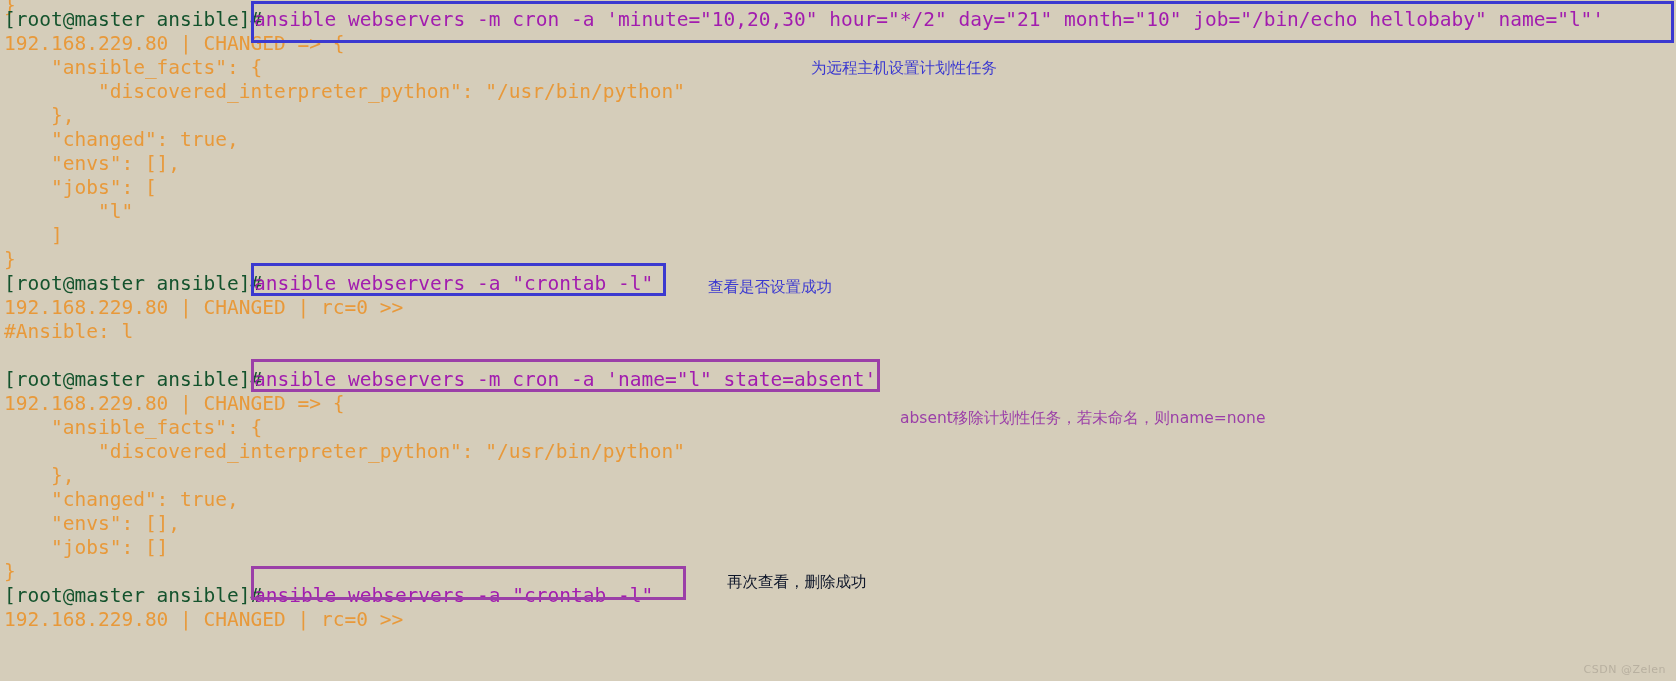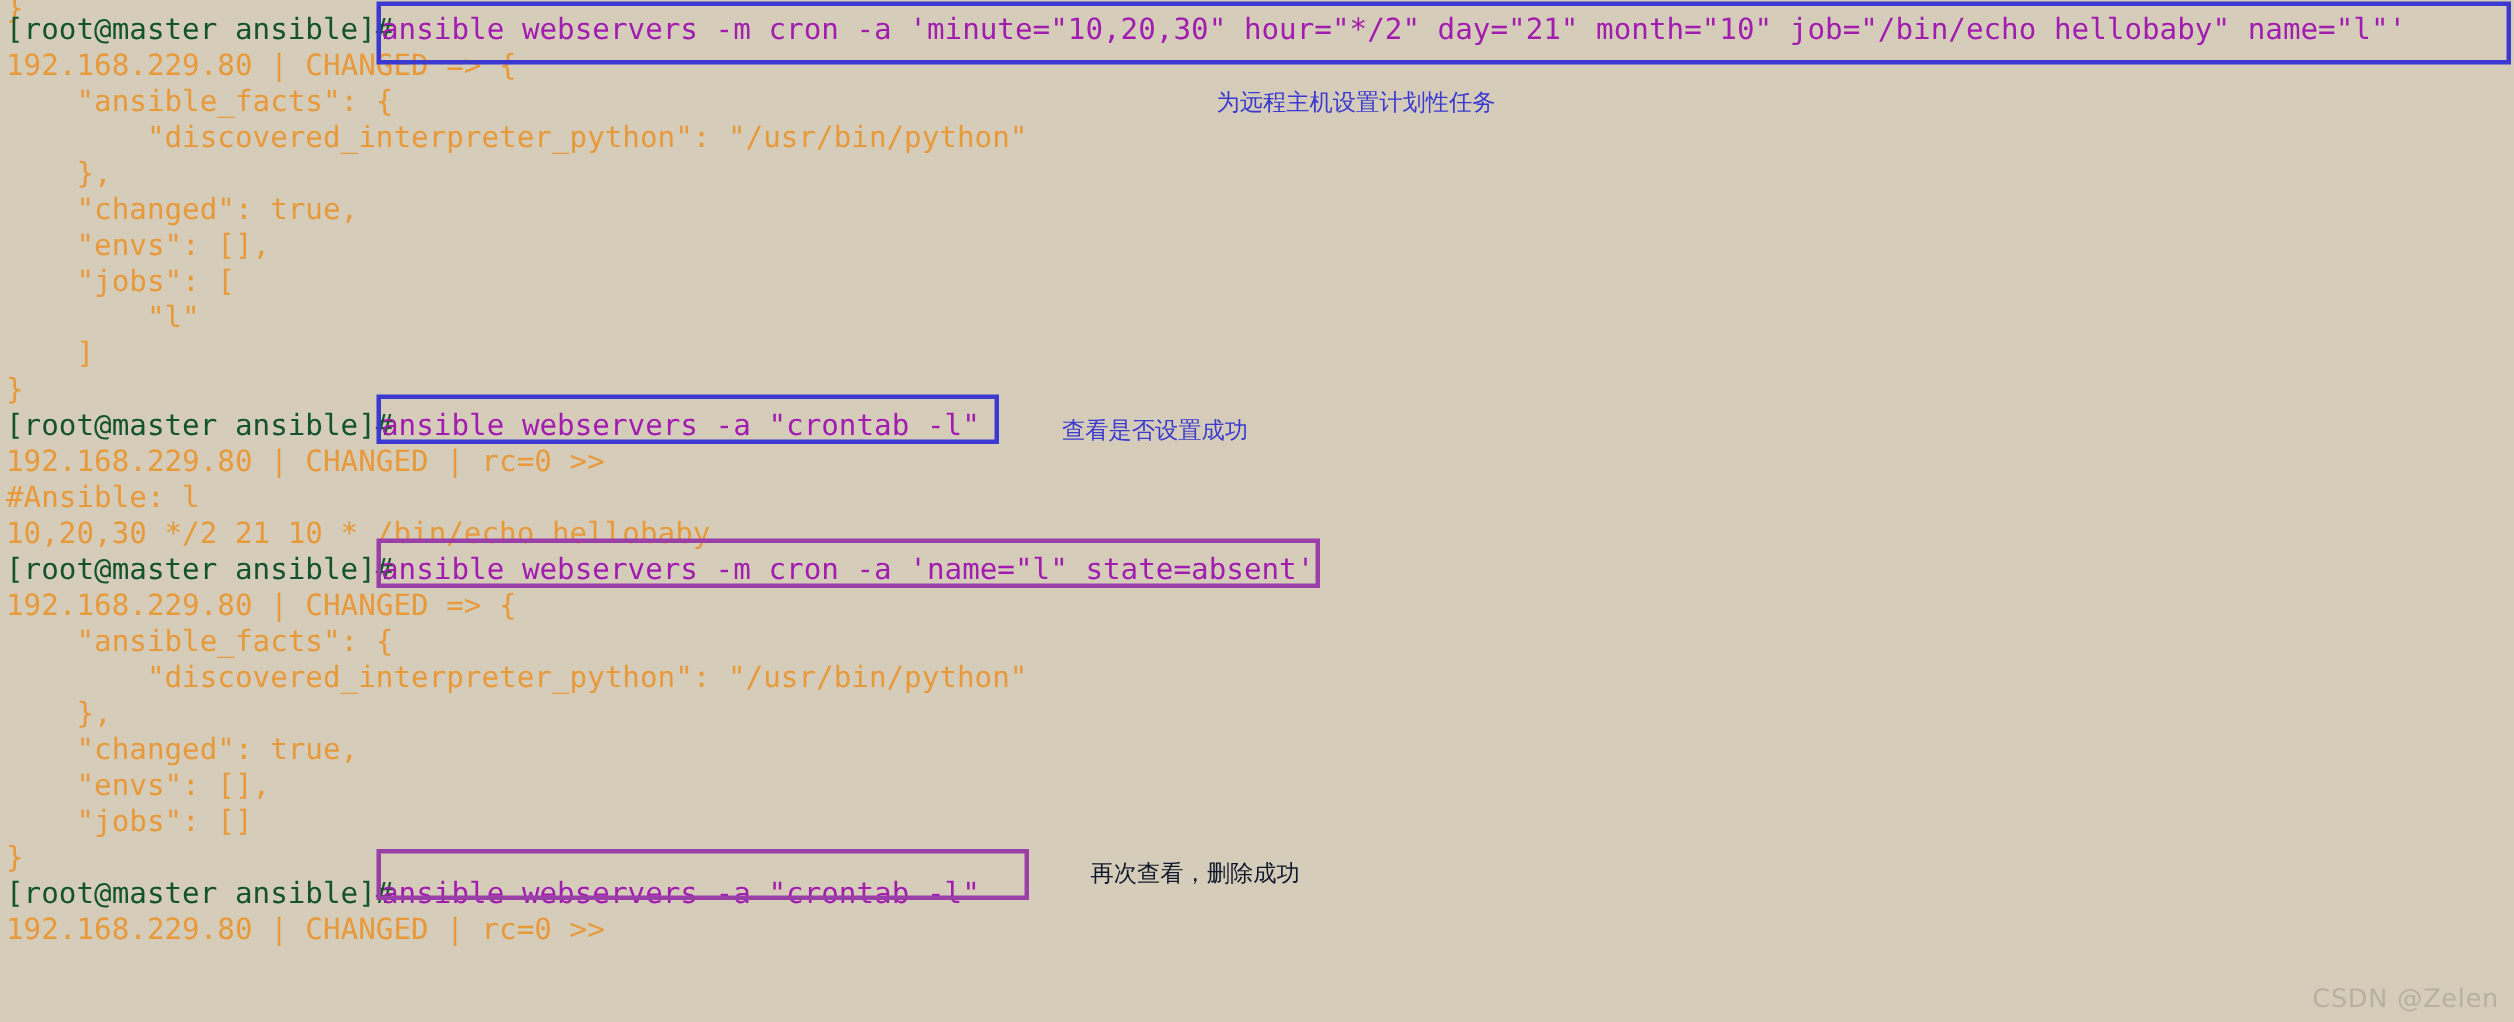--- a/index.html
+++ b/index.html
@@ -54,21 +54,21 @@
     font-weight: normal;
     font-size: 15.5px;
     line-height: 20px;
   }
   .watermark {
     position: absolute;
     right: 10px;
     bottom: 5px;
     color: #b8b0a0;
     font-family: "DejaVu Sans", sans-serif;
-    font-size: 17px;
+    font-size: 11px;
     letter-spacing: 0.5px;
   }
 </style>
 </head>
 <body>
 
 <div id="terminal">
     <div class="line out" style="top: -6px;">}</div>
     <div class="line prompt" style="top: 8px;">[root@master ansible]# </div>
     <div class="line cmd" style="top: 8px; left: 254px;">ansible webservers -m cron -a 'minute="10,20,30" hour="*/2" day="21" month="10" job="/bin/echo hellobaby" name="l"'</div>
@@ -79,35 +79,35 @@
     <div class="line out" style="top: 128px;">    "changed": true,</div>
     <div class="line out" style="top: 152px;">    "envs": [],</div>
     <div class="line out" style="top: 176px;">    "jobs": [</div>
     <div class="line out" style="top: 200px;">        "l"</div>
     <div class="line out" style="top: 224px;">    ]</div>
     <div class="line out" style="top: 248px;">}</div>
     <div class="line prompt" style="top: 272px;">[root@master ansible]# </div>
     <div class="line cmd" style="top: 272px; left: 254px;">ansible webservers -a "crontab -l"</div>
     <div class="line out" style="top: 296px;">192.168.229.80 | CHANGED | rc=0 &gt;&gt;</div>
     <div class="line out" style="top: 320px;">#Ansible: l</div>
-    <div class="line out" style="top: 344px;">10,20,30 */2 21 10 * /bin/echo hellobaby</div>
     <div class="line prompt" style="top: 368px;">[root@master ansible]# </div>
     <div class="line cmd" style="top: 368px; left: 254px;">ansible webservers -m cron -a 'name="l" state=absent'</div>
     <div class="line out" style="top: 392px;">192.168.229.80 | CHANGED =&gt; {</div>
     <div class="line out" style="top: 416px;">    "ansible_facts": {</div>
     <div class="line out" style="top: 440px;">        "discovered_interpreter_python": "/usr/bin/python"</div>
     <div class="line out" style="top: 464px;">    },</div>
     <div class="line out" style="top: 488px;">    "changed": true,</div>
     <div class="line out" style="top: 512px;">    "envs": [],</div>
     <div class="line out" style="top: 536px;">    "jobs": []</div>
     <div class="line out" style="top: 560px;">}</div>
     <div class="line prompt" style="top: 584px;">[root@master ansible]# </div>
     <div class="line cmd" style="top: 584px; left: 254px;">ansible webservers -a "crontab -l"</div>
     <div class="line out" style="top: 608px;">192.168.229.80 | CHANGED | rc=0 &gt;&gt;</div>
     <div class="box" style="left: 251px; top: 1px; width: 1423px; height: 42px; border: 3px solid rgb(59, 57, 208);"></div>
     <div class="box" style="left: 251px; top: 263px; width: 415px; height: 33px; border: 3px solid rgb(59, 57, 208);"></div>
     <div class="box" style="left: 251px; top: 359px; width: 629px; height: 33px; border: 3px solid rgb(155, 63, 168);"></div>
     <div class="box" style="left: 251px; top: 566px; width: 435px; height: 34px; border: 3px solid rgb(155, 63, 168);"></div>
     <div class="anno" style="left: 811px; top: 58px; color: rgb(59, 57, 208);">为远程主机设置计划性任务</div>
     <div class="anno" style="left: 708px; top: 277px; color: rgb(59, 57, 208); text-align: center;">查看是否设置成功</div>
+    <div class="anno" style="left: 900px; top: 408px; color: rgb(155, 63, 168);">absent移除计划性任务，若未命名，则name=none</div>
     <div class="anno" style="left: 727px; top: 572px; color: #0f172a;">再次查看，删除成功</div>
     <div class="watermark">CSDN @Zelen</div>
   </div>
 
 </body></html>

